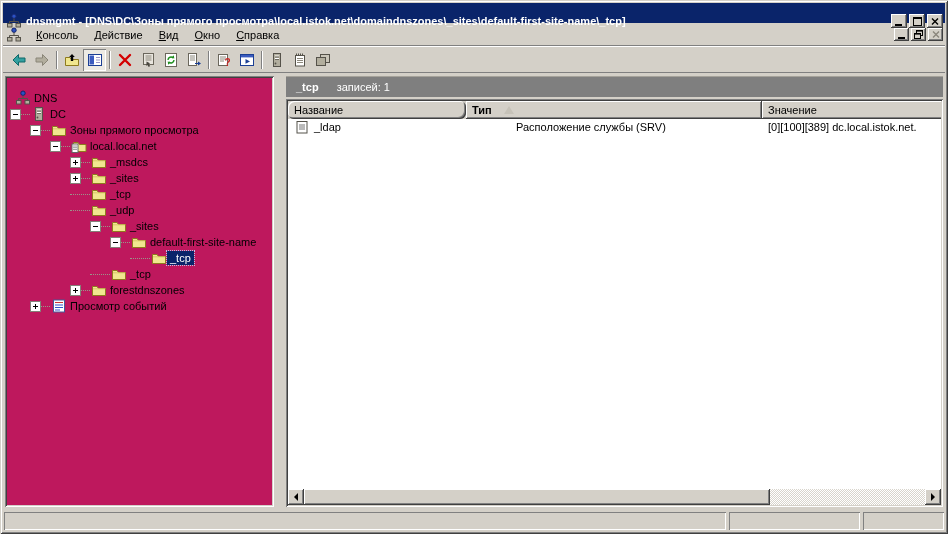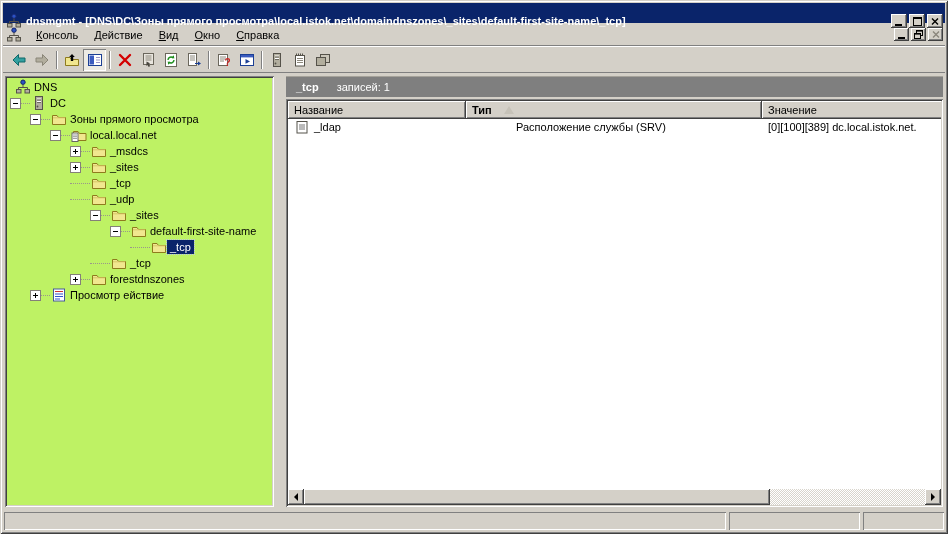--- a/index.html
+++ b/index.html
@@ -35,21 +35,21 @@
   .tbtn{width:23px;height:22px;background:transparent;border:none;padding:0;
     display:flex;align-items:center;justify-content:center;}
   .tbtn.pressed{background:#eceae4;
     box-shadow:inset 1px 1px 0 #808080, inset -1px -1px 0 #fff;}
   .tsep{width:1px;height:18px;background:#808080;box-shadow:1px 0 0 #fff;margin:0 3px;flex:none;}
   .icon16{width:16px;height:16px;flex:none;display:inline-flex;}
   .icon16 svg{width:16px;height:16px;}
 
   
   .main{flex:1;display:flex;padding:3px 2px 2px 2px;min-height:0;}
-  .tree-pane{width:269px;flex:none;background:#bef264;overflow:hidden;padding:3px 0 0 1px;
+  .tree-pane{width:269px;flex:none;background:#be185d;overflow:hidden;padding:14px 0 0 1px;
     box-shadow:inset 1px 1px 0 #808080, inset -1px -1px 0 #fff, inset 2px 2px 0 #404040, inset -2px -2px 0 #d4d0c8;text-align:center;}
   .splitter{width:12px;flex:none;}
   .result-pane{flex:1;display:flex;flex-direction:column;min-width:0;}
 
   .result-header{height:21px;flex:none;background:#7f7f7f;color:#fff;display:flex;align-items:center;
     padding-left:10px;box-shadow:inset 0 1px 0 #a5a29a;}
   .result-header b{font-weight:bold;}
   .result-header .count{margin-left:18px;}
 
   .list-area{flex:1;margin-top:2px;background:#fff;display:flex;flex-direction:column;min-height:0;overflow:hidden;
@@ -452,33 +452,33 @@
             <span class="tpad" style="width: 24px;"></span>
             <span class="expander plus"></span>
             <span class="conn"></span>
             <span class="icon16">
               <svg viewBox="0 0 16 16">
                 <rect x="2.5" y="2" width="11" height="12" fill="#fff" stroke="#445a9a"></rect>
                 <path d="M4 4.5h8" stroke="#cc3333"></path>
                 <path d="M4 7h8M4 9.5h8M4 12h5" stroke="#3355cc"></path>
               </svg>
             </span>
-            <span class="tlabel">Просмотр ействие</span>
+            <span class="tlabel">Просмотр событий</span>
           </div>
         </div>
     </div>
     <div class="splitter"></div>
     <div class="result-pane">
       <div class="result-header">
         <b>_tcp</b>
         <span class="count">записей: 1</span>
       </div>
       <div class="list-area">
         <div class="list-header">
-            <div class="hcell" style="width: 178px;">
+            <div class="hcell" style="width: 178px; border-radius: 6px;">
               <span class="hlabel">Название</span>
             </div>
             <div class="hcell" style="width: 296px; font-weight: bold;">
               <span class="hlabel">Тип</span>
               <span class="sort"></span>
             </div>
             <div class="hcell" style="width: 300px;">
               <span class="hlabel">Значение</span>
             </div>
           </div>

